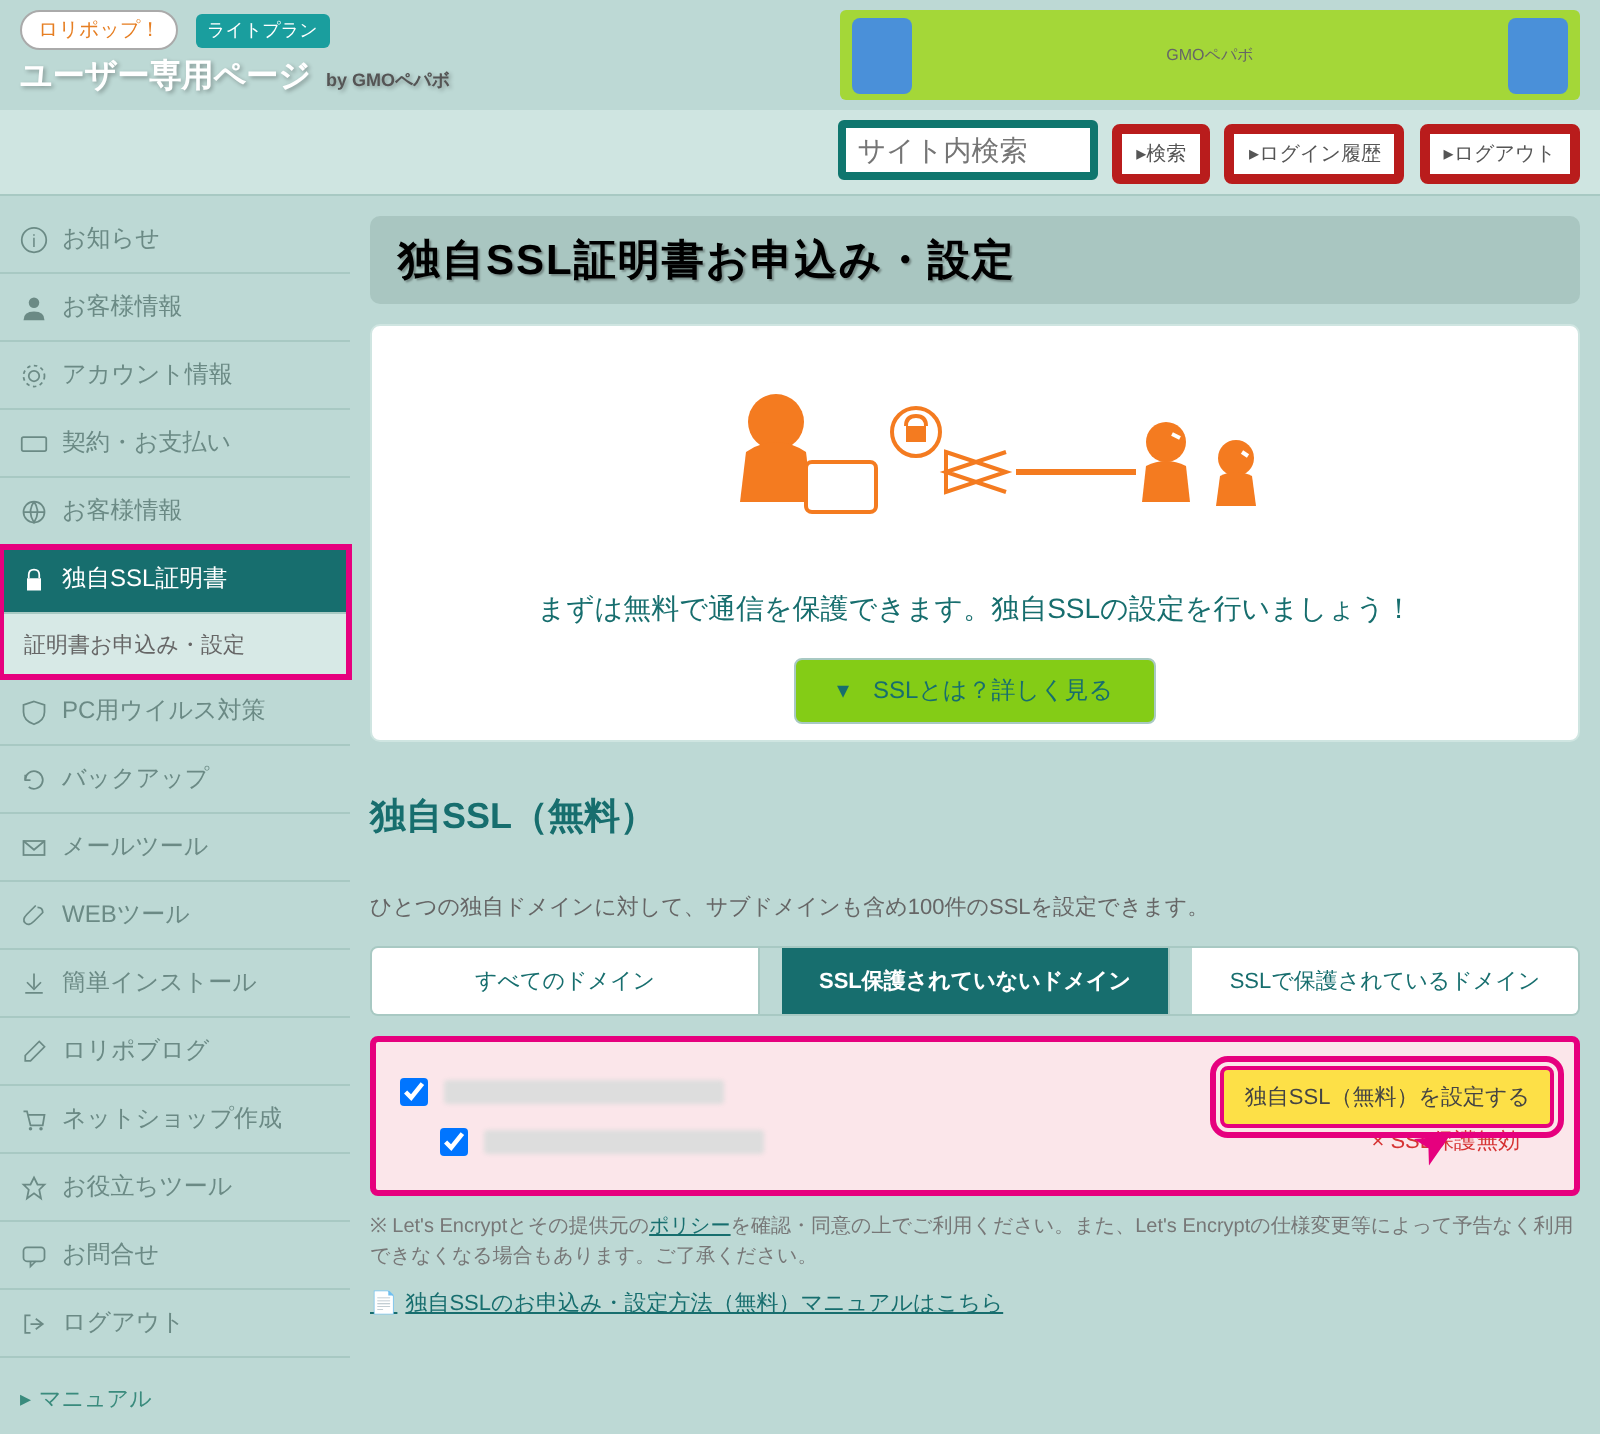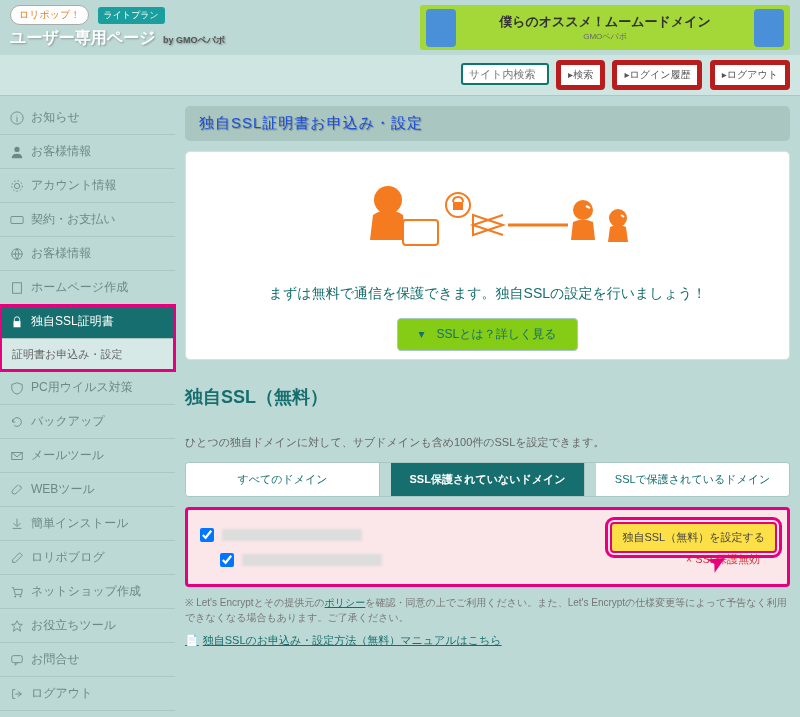--- a/index.html
+++ b/index.html
@@ -9,34 +9,34 @@
 .logo-area{display:inline-block;vertical-align:top}
 .logo-badge{background:#fff;border:1px solid #aaa;border-radius:10px;padding:2px 8px;font-size:10px;color:#e67e22;display:inline-block}
 .plan-badge{background:#1a9e9e;color:#fff;font-size:9px;border-radius:3px;padding:2px 6px;display:inline-block;margin-left:5px}
 .logo-text{color:#fff;font-weight:bold;font-size:16px;margin-top:3px;text-shadow:1px 1px 2px rgba(0,0,0,0.3)}
 .logo-sub{color:#555;font-size:9px;margin-left:3px}
 .banner{position:absolute;right:10px;top:5px;width:370px;height:45px;background:#a4d738;border-radius:3px;display:flex;align-items:center;padding:3px}
 .banner-char{width:30px;height:38px;background:#4a90d9;border-radius:4px;margin:0 3px}
 .banner-text{flex:1;color:#333;font-size:13px;font-weight:bold;text-align:center}
 .banner-sub{font-size:8px;color:#666}
 .topbar{background:#cfe5e1;padding:5px 10px;text-align:right;border-bottom:1px solid #a8c9c3}
-.search-input{border:2px solid #0f766e;border-radius:3px;padding:3px 6px;font-size:11px;width:88px}
+.search-input{border:4px solid #0f766e;border-radius:3px;padding:3px 6px;font-size:14px;width:130px}
 .top-btn{border:5px solid #b91c1c;border-radius:4px;background:#fff;padding:3px 7px;font-size:10px;color:#555;margin-left:4px;cursor:pointer}
 .layout{display:flex}
 .sidebar{width:175px;background:#bdd9d5;padding:5px 0}
 .side-item{display:flex;align-items:center;padding:8px 10px;border-bottom:1px solid #a8c9c3;color:#6b8a85;font-size:12px;cursor:pointer}
 .side-item.active{background:#176e6e;color:#fff}
 .side-sub{background:#d7e9e6;padding:8px 12px;border-bottom:1px solid #a8c9c3;color:#666;font-size:11px;cursor:pointer}
 .highlighted{outline:3px solid #e6007e;outline-offset:-2px}
 .side-icon{width:14px;height:14px;margin-right:7px;fill:currentColor;flex-shrink:0}
 .side-footer{padding:10px}
 .side-link{display:flex;align-items:center;color:#3a8b7d;font-size:11px;padding:3px 0;cursor:pointer}
 .side-link:before{content:"▸";margin-right:4px;color:#3a8b7d}
 .main{flex:1;padding:10px}
-.page-title{background:#a9c6c1;border-radius:5px;padding:8px 14px;color:#1d4ed8;font-weight:normal;font-size:15px;letter-spacing:1px;text-shadow:1px 1px 1px rgba(0,0,0,0.3)}
+.page-title{background:#a9c6c1;border-radius:5px;padding:8px 14px;color:#000000;font-weight:bold;font-size:21px;letter-spacing:1px;text-shadow:1px 1px 1px rgba(0,0,0,0.3)}
 .hero{background:#fff;border:1px solid #cfe5e1;border-radius:5px;margin-top:10px;padding:8px;text-align:center}
 .hero-img{height:100px;position:relative;margin:10px auto;width:320px}
 .hero-msg{color:#176e6e;font-size:14px;margin:15px 0}
 .ssl-btn{border:1px solid #a8c9c3;border-radius:4px;background:#84cc16;padding:7px 20px;font-size:12px;color:#176e6e;cursor:pointer}
 .section-title{color:#176e6e;font-size:18px;font-weight:bold;margin:25px 0 26px}
 .section-desc{color:#666;font-size:11px;margin-bottom:12px}
 .tabs{display:flex;gap:11px;border:1px solid #a8c9c3;border-radius:4px;overflow:hidden}
 .tab{flex:1;text-align:center;padding:9px;font-size:11px;background:#fff;color:#176e6e;cursor:pointer;border-right:1px solid #a8c9c3}
 .tab:last-child{border-right:none}
 .tab.active{background:#176e6e;color:#fff;font-weight:bold}
@@ -62,21 +62,20 @@
       <span class="logo-badge">ロリポップ！</span>
       <span class="plan-badge">ライトプラン</span>
       <div class="logo-text">
         <span>ユーザー専用ページ</span>
         <span class="logo-sub">by GMOペパボ</span>
       </div>
     </div>
     <div class="banner">
       <div class="banner-char"></div>
       <div style="flex:1;text-align:center">
-        <div class="banner-text">僕らのオススメ！ムームードメイン</div>
         <div class="banner-sub">GMOペパボ</div>
       </div>
       <div class="banner-char"></div>
     </div>
   </div>
 
   <div class="topbar">
     <input class="search-input" placeholder="サイト内検索" style="">
     <button class="top-btn">▸検索</button>
     <button class="top-btn">▸ログイン履歴</button>
@@ -111,26 +110,20 @@
             <rect x="1" y="4" width="14" height="8" rx="1" fill="none" stroke="currentColor"></rect>
           </svg>
           <span>契約・お支払い</span>
         </div>
       <div class="side-item">
           <svg class="side-icon" viewBox="0 0 16 16">
             <circle cx="8" cy="8" r="6" fill="none" stroke="currentColor"></circle>
             <path d="M2 8 L14 8 M8 2 Q12 8 8 14 Q4 8 8 2" fill="none" stroke="currentColor"></path>
           </svg>
           <span>お客様情報</span>
-        </div>
-      <div class="side-item">
-          <svg class="side-icon" viewBox="0 0 16 16">
-            <rect x="3" y="2" width="10" height="12" fill="none" stroke="currentColor"></rect>
-          </svg>
-          <span>ホームページ作成</span>
         </div>
 
       <div class="highlighted">
         <div class="side-item active">
             <svg class="side-icon" viewBox="0 0 16 16">
               <rect x="4" y="7" width="8" height="7" fill="currentColor"></rect>
               <path d="M5 7 L5 5 Q5 2 8 2 Q11 2 11 5 L11 7" fill="none" stroke="currentColor"></path>
             </svg>
             <span>独自SSL証明書</span>
           </div>

